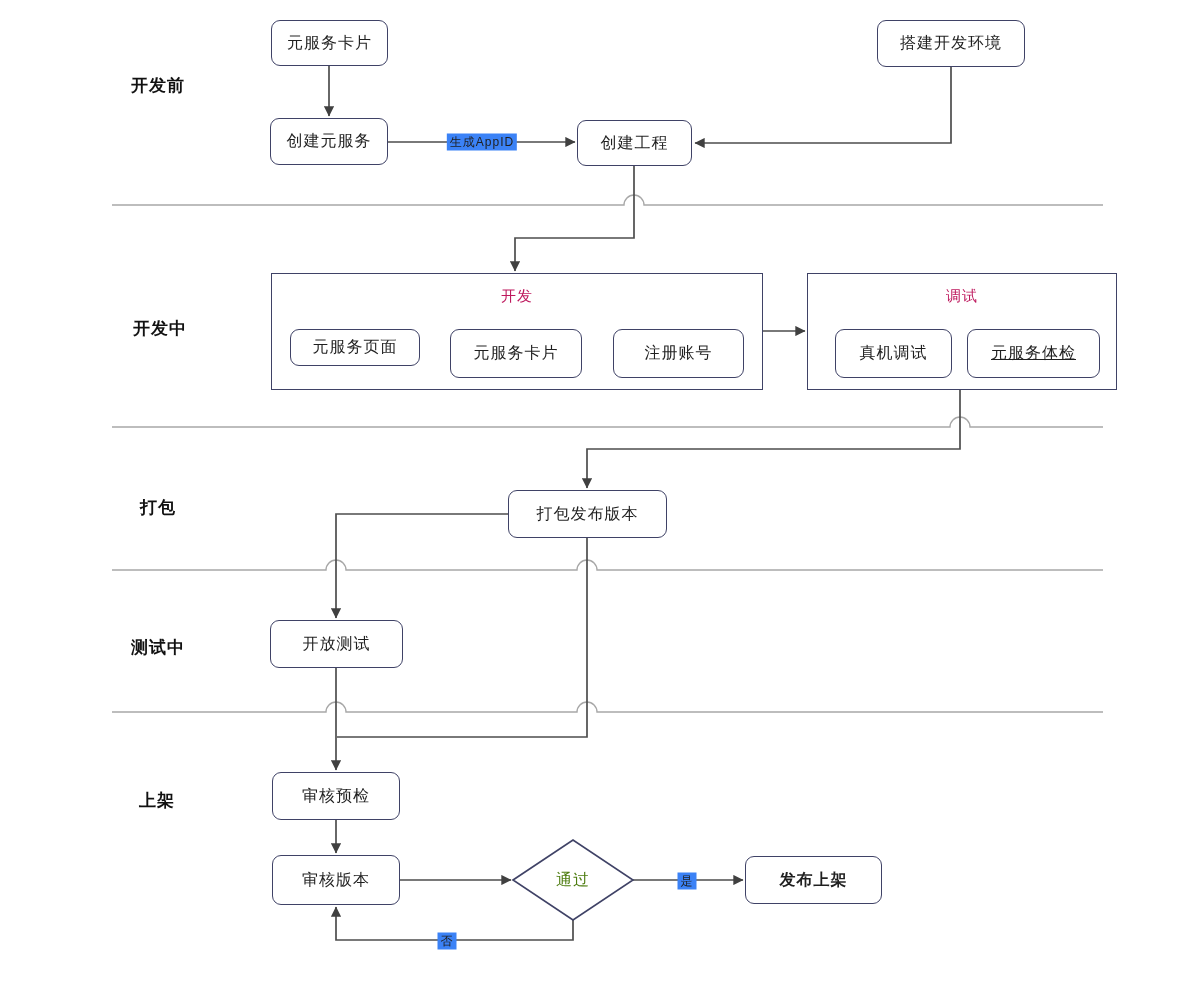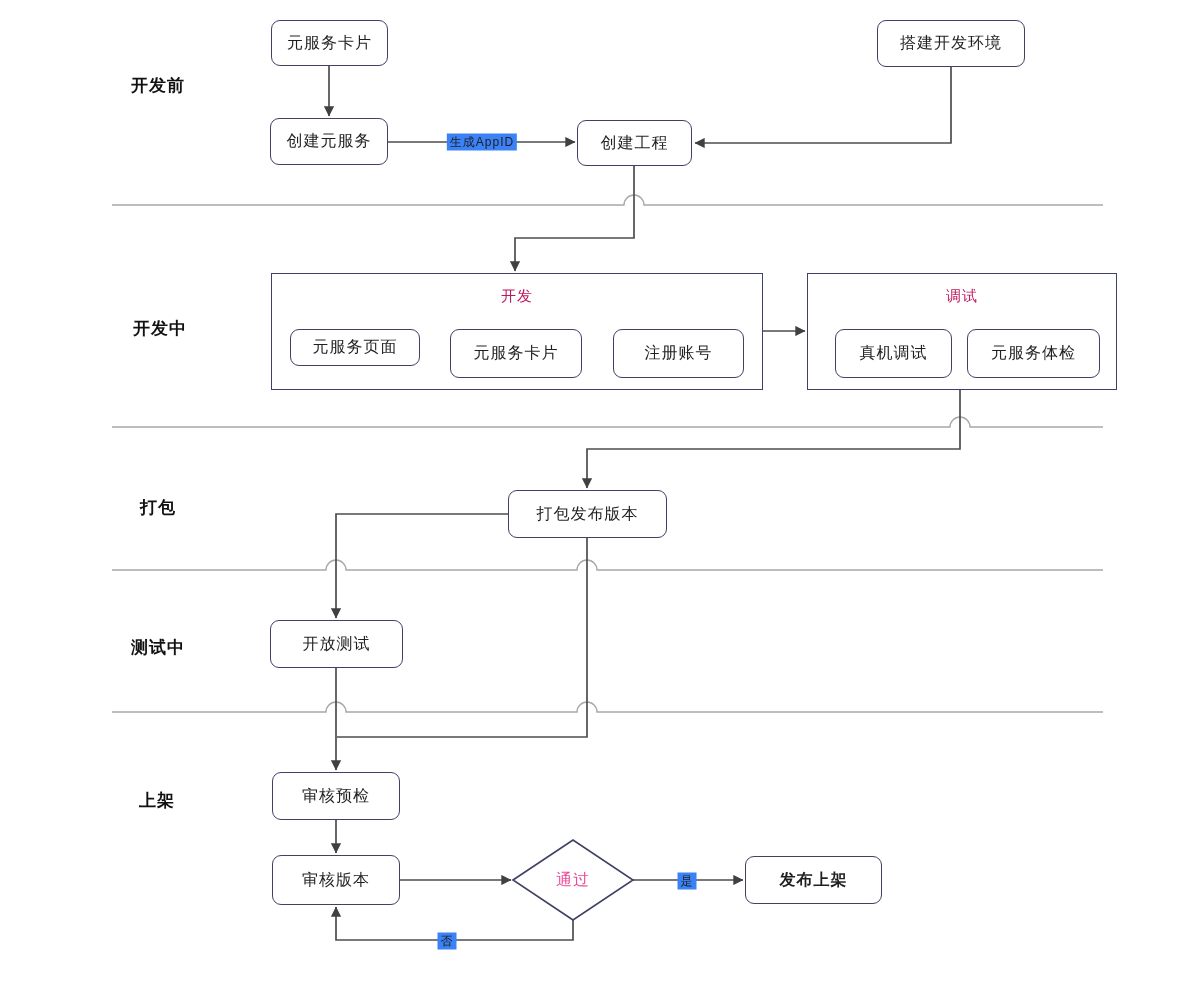--- a/index.html
+++ b/index.html
@@ -25,21 +25,21 @@
   .section-label {
     position:absolute; font-weight:bold; font-size:17px; color:#111111;
     transform:translate(-50%,-50%); letter-spacing:1px; white-space:nowrap;
   }
   .edge-label {
     position:absolute; background:#3b82f6; font-size:12px; color:#1f1f1f;
     transform:translate(-50%,-50%); padding:0 3px; letter-spacing:1px;
     white-space:nowrap;
   }
   .diamond-label {
-    position:absolute; font-size:16px; color:#ec4899; letter-spacing:1px;
+    position:absolute; font-size:16px; color:#4d7c0f; letter-spacing:1px;
     transform:translate(-50%,-50%); white-space:nowrap;
   }
 </style>
 </head>
 <body>
 
 <div class="canvas">
 
   <svg class="lines" viewBox="0 0 1199 999">
     <defs>
@@ -87,21 +87,21 @@
 
   <div class="group" style="left:271px; top:273px; width:492px; height:117px;"></div>
   <div class="group-title" style="left:517px; top:287px;">开发</div>
   <div class="node" style="left:290px; top:329px; width:130px; height:37px;">元服务页面</div>
   <div class="node" style="left:450px; top:329px; width:132px; height:49px;">元服务卡片</div>
   <div class="node" style="left:613px; top:329px; width:131px; height:49px;">注册账号</div>
 
   <div class="group" style="left:807px; top:273px; width:310px; height:117px;"></div>
   <div class="group-title" style="left:962px; top:287px;">调试</div>
   <div class="node" style="left:835px; top:329px; width:117px; height:49px;">真机调试</div>
-  <div class="node" style="left:967px; top:329px; width:133px; height:49px;">元服务体检</div>
+  <div class="node" style="left:967px; top:329px; width:133px; height:49px;text-decoration:underline;">元服务体检</div>
 
   <div class="node" style="left:508px; top:490px; width:159px; height:48px;">打包发布版本</div>
   <div class="node" style="left:270px; top:620px; width:133px; height:48px;">开放测试</div>
   <div class="node" style="left:272px; top:772px; width:128px; height:48px;">审核预检</div>
   <div class="node" style="left:272px; top:855px; width:128px; height:50px;">审核版本</div>
   <div class="node" style="left:745px; top:856px; width:137px; height:48px;font-weight:bold;">发布上架</div>
 
   <div class="diamond-label" style="left:573px; top:880px;">通过</div>
 
   <div class="edge-label" style="left:482px; top:142px;">生成AppID</div>

